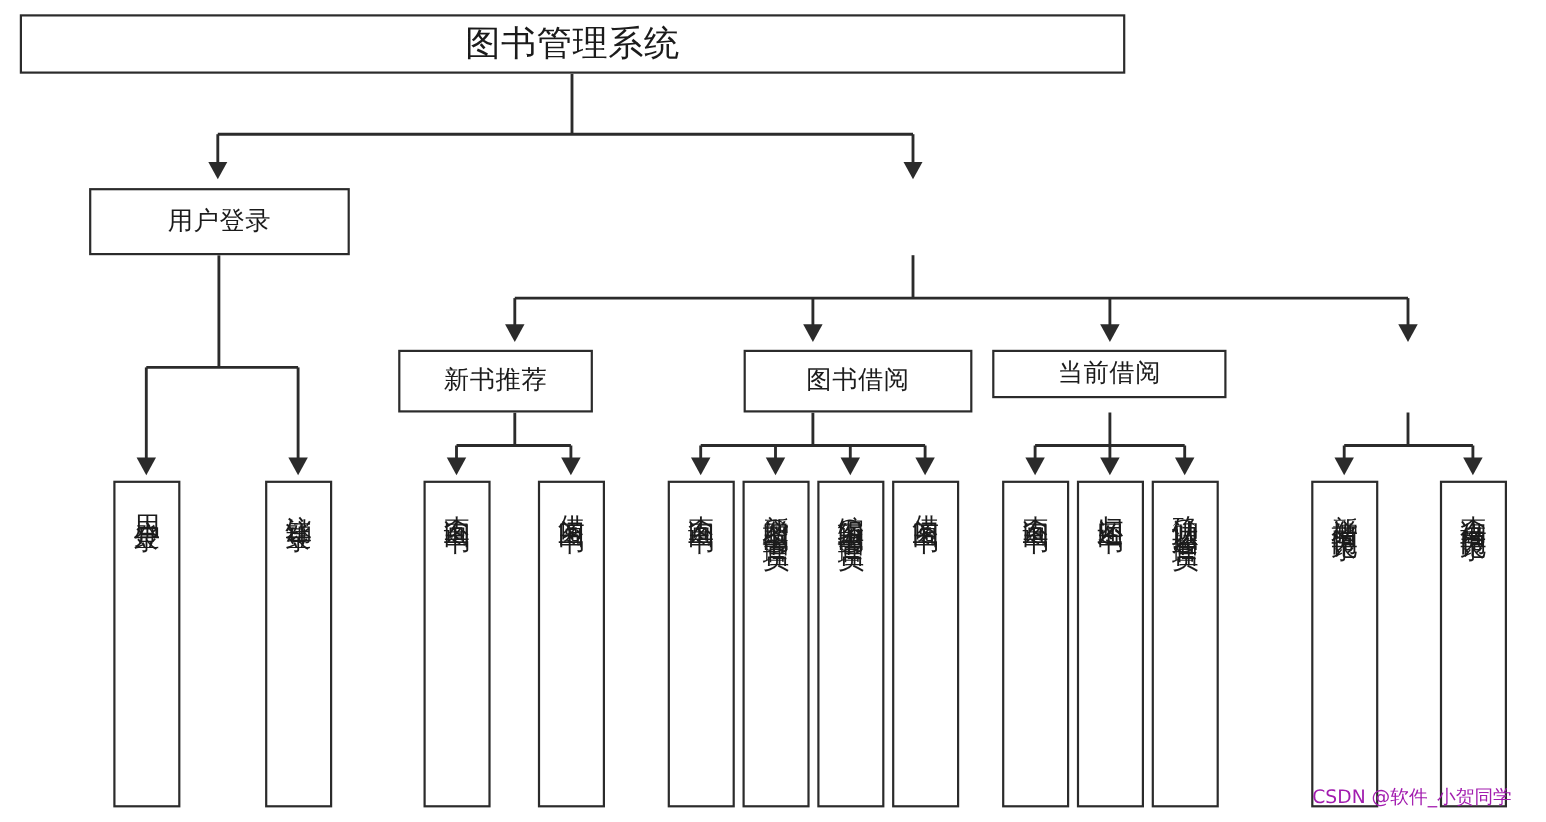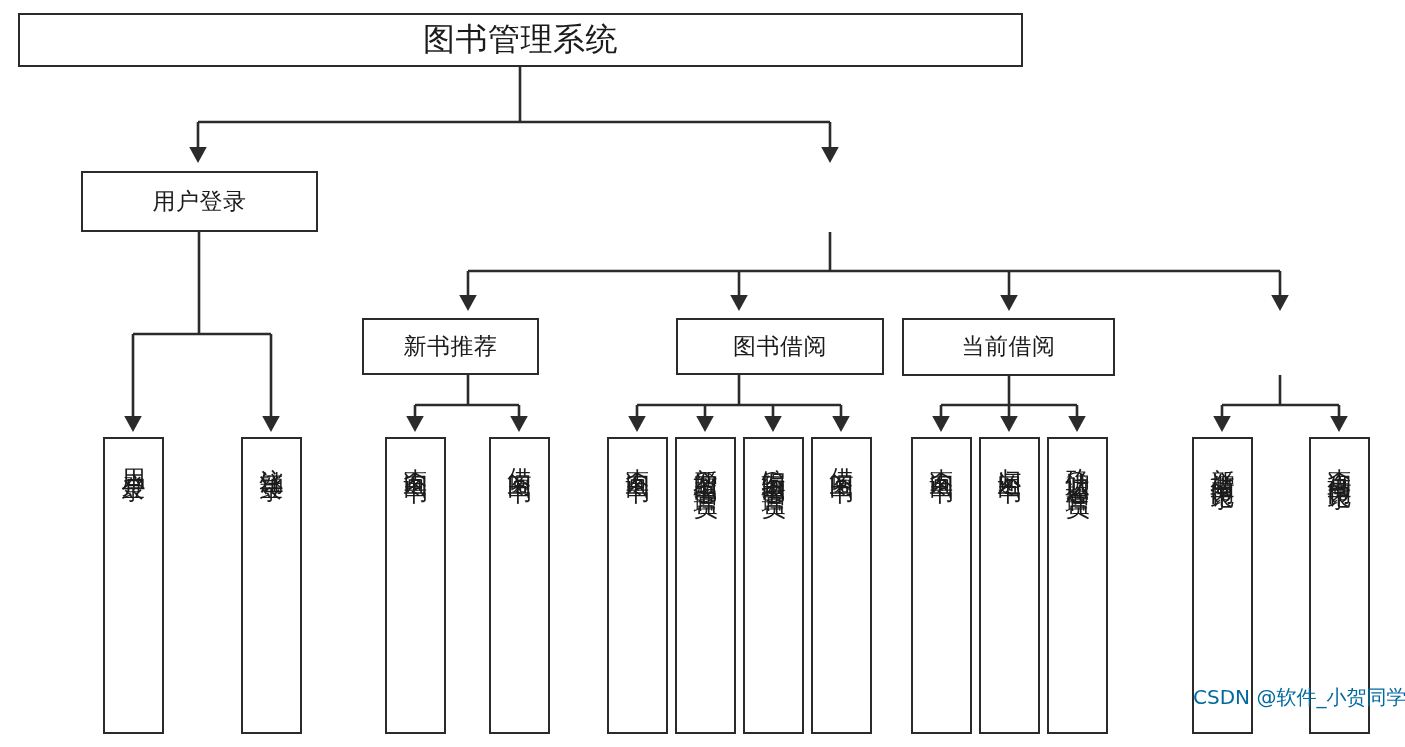--- a/index.html
+++ b/index.html
@@ -58,23 +58,23 @@
     font-size: 24px;
     letter-spacing: 4px;
     line-height: 1;
   }
   .node.root .node-label {
     font-size: 32px;
   }
   .watermark {
     position: absolute;
     left: 1193px;
-    top: 684px;
-    font-size: 20px;
-    color: #0369a1;
+    top: 713px;
+    font-size: 17px;
+    color: #a21caf;
     font-family: "DejaVu Sans", "Liberation Sans", sans-serif;
     white-space: nowrap;
     pointer-events: none;
   }
 </style>
 </head>
 <body>
 
 <div id="diagram-root">
 
@@ -135,21 +135,21 @@
   <div class="node horizontal" style="left:81px; top:171px; width:237px; height:61px;">
     <span class="node-label">用户登录</span>
   </div>
 
   <div class="node horizontal" style="left:362px; top:318px; width:177px; height:57px;">
     <span class="node-label">新书推荐</span>
   </div>
   <div class="node horizontal" style="left:632px; top:318px; width:208px; height:57px;margin-left:44px;">
     <span class="node-label">图书借阅</span>
   </div>
-  <div class="node horizontal" style="left:902px; top:318px; width:213px; height:58px;">
+  <div class="node horizontal" style="left:902px; top:318px; width:213px; height:44px;">
     <span class="node-label">当前借阅</span>
   </div>
 
   <div class="node vertical" style="left:103px; top:437px; width:61px; height:297px;">
     <span class="node-label">用户登录</span>
   </div>
   <div class="node vertical" style="left:241px; top:437px; width:61px; height:297px;">
     <span class="node-label">注销登录</span>
   </div>
 

